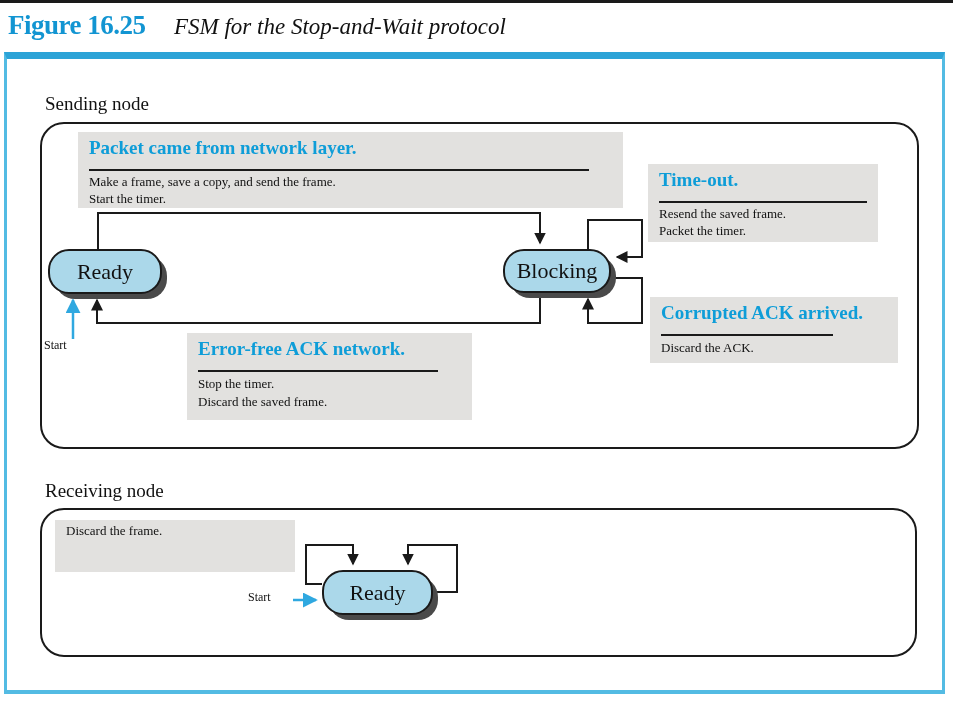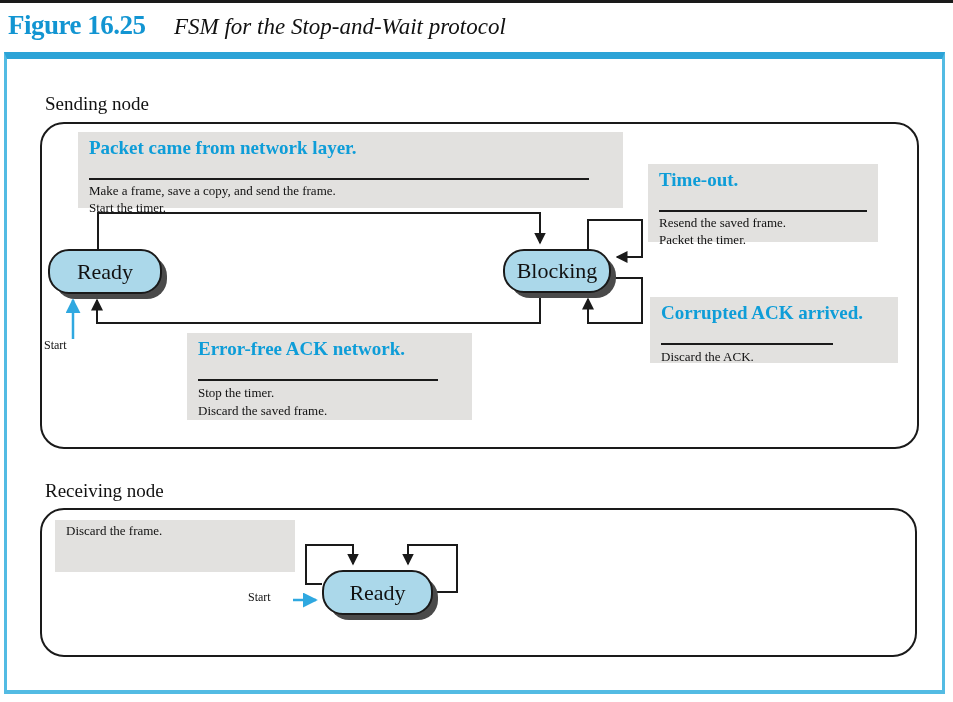--- a/index.html
+++ b/index.html
@@ -6,21 +6,21 @@
   .page{position:relative;width:953px;height:702px;background:#ffffff;overflow:hidden;
         font-family:"Liberation Serif", serif;color:#1a1a1a;}
   .top-rule{position:absolute;left:0;top:0;width:953px;height:3px;background:#1a1a1a;}
   .fig-label{position:absolute;left:8px;top:10px;font-size:27px;font-weight:bold;color:#1295d2;letter-spacing:-0.5px;}
   .fig-title{position:absolute;left:168px;top:14px;font-size:23px;font-style:italic;color:#111;margin-left:6px;}
   .frame{position:absolute;left:4px;top:52px;width:941px;height:642px;box-sizing:border-box;
          border-top:7px solid #2ca3d7;border-left:3px solid #53bbe3;border-right:3px solid #53bbe3;border-bottom:4px solid #53bbe3;}
   .section-label{position:absolute;font-size:19px;color:#111;}
   .node-box{position:absolute;border:2px solid #1a1a1a;border-radius:24px;background:transparent;}
   .callout{position:absolute;background:#e2e1df;box-sizing:border-box;padding:5px 10px 6px 11px;z-index:1;}
-  .co-head{font-size:19px;font-weight:bold;color:#0e9dd8;border-bottom:2px solid #1a1a1a;padding-bottom:19px;margin-bottom:3px;white-space:nowrap;}
+  .co-head{font-size:19px;font-weight:bold;color:#0e9dd8;border-bottom:2px solid #1a1a1a;padding-bottom:10px;margin-bottom:3px;white-space:nowrap;}
   .co-line{font-size:13px;line-height:1.28;color:#111;white-space:nowrap;}
   .state{position:absolute;box-sizing:border-box;background:#abd8ea;border:2px solid #1a1a1a;border-radius:21px;
          box-shadow:6px 6px 0 -1px #4a4a4a;display:flex;align-items:center;justify-content:center;
          font-size:22px;color:#111;z-index:3;}
   .wires{position:absolute;z-index:2;}
   .start-label{position:absolute;font-size:12px;color:#111;z-index:3;}
 </style>
 </head>
 <body>
 

